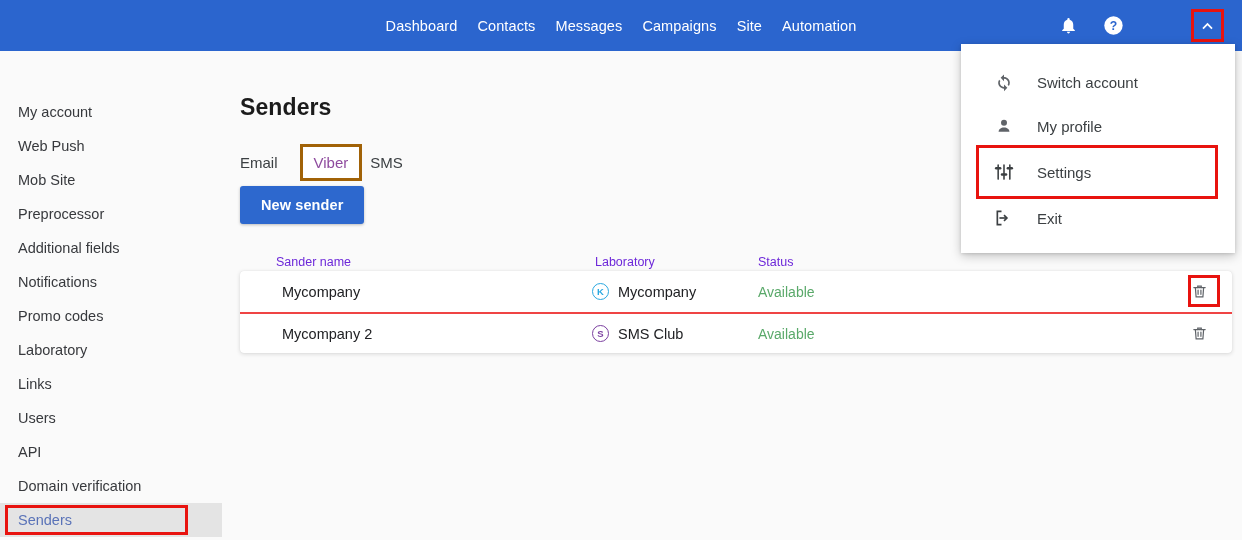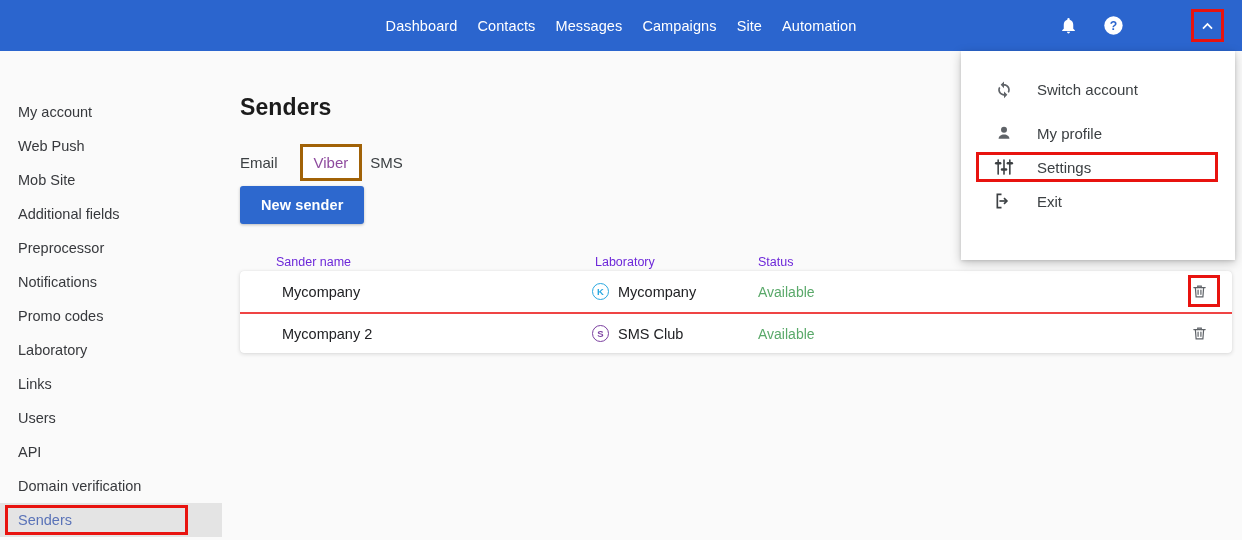--- a/index.html
+++ b/index.html
@@ -48,21 +48,21 @@
     position: relative;
     width: 33px; height: 33px;
     display: flex; align-items: center; justify-content: center;
     border: 3px solid #e8130f;
     cursor: pointer;
   }
 
   
   .dropdown {
     position: absolute;
-    left: 961px; top: 51px;
+    left: 961px; top: 44px;
     width: 274px; height: 209px;
     background: #ffffff;
     box-shadow: 0 3px 10px rgba(0,0,0,.22), 0 1px 3px rgba(0,0,0,.12);
     z-index: 40;
     padding-top: 16px;
   }
   .dd-item {
     position: relative;
     height: 44px;
     display: flex; align-items: center;
@@ -76,21 +76,21 @@
   }
   .dd-label {
     font-size: 15px;
     color: #3c4043;
   }
   .dd-item.hl {
     outline: 3px solid #e8130f;
     outline-offset: 0px;
     margin: 0 20px 0 18px;
     padding-left: 0;
-    height: 24px;
+    height: 48px;
   }
   .dd-item.hl .dd-icon { margin-left: 12px; margin-right: 20px; }
 
   
   .sidebar {
     position: absolute; left: 0; top: 51px;
     width: 228px; height: 385px;
     background: #fafafa;
     padding-top: 44px;
   }
@@ -320,24 +320,24 @@
   <div class="side-item">
       <span>My account</span>
     </div>
   <div class="side-item">
       <span>Web Push</span>
     </div>
   <div class="side-item">
       <span>Mob Site</span>
     </div>
   <div class="side-item">
+      <span>Preprocessor</span>
+    </div>
+  <div class="side-item">
       <span>Additional fields</span>
-    </div>
-  <div class="side-item">
-      <span>Preprocessor</span>
     </div>
   <div class="side-item">
       <span>Notifications</span>
     </div>
   <div class="side-item">
       <span>Promo codes</span>
     </div>
   <div class="side-item">
       <span>Laboratory</span>
     </div>

